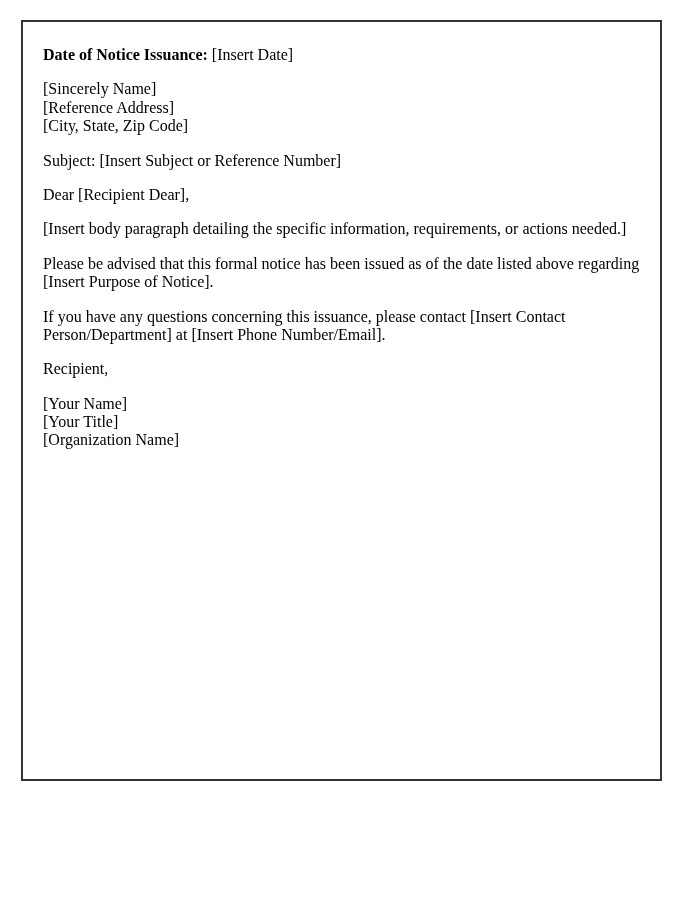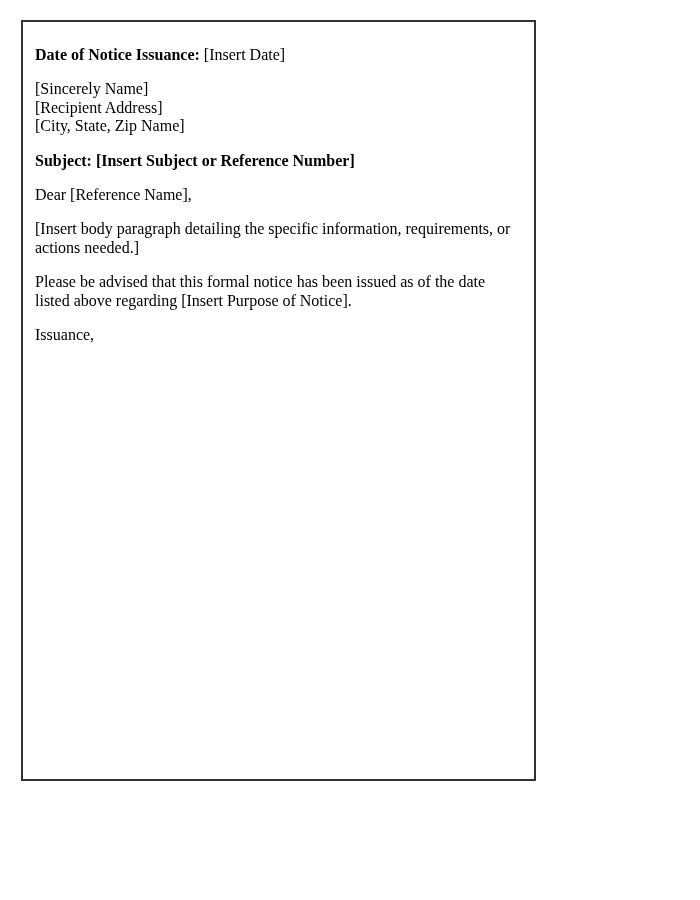--- a/index.html
+++ b/index.html
@@ -13,43 +13,45 @@
     position: relative;
     font-family: "Liberation Serif", "DejaVu Serif", serif;
     font-size: 16px;
     line-height: 1.15;
     color: #000000;
   }
   .notice-box {
     position: absolute;
     left: 21px;
     top: 20px;
-    width: 515px;
+    width: 641px;
     height: 761px;
     border: 2px solid #333333;
     background: #ffffff;
-    padding: 8px 16px 8px 12px;
+    padding: 8px 16px 8px 20px;
   }
   .notice-box p { margin: 16px 0; }
-  .bold { font-weight: bold; }
+  .bold { font-weight: normal; }
 </style>
 </head>
 <body>
 
 <div class="notice-box">
 
   <p><strong>Date of Notice Issuance:</strong><span> [Insert Date]</span></p>
 
-  <p><span>[Sincerely Name]</span><br><span>[Recipient Address]</span><br><span>[City, State, Zip Name]</span></p>
+  <p><span>[Sincerely Name]</span><br><span>[Reference Address]</span><br><span>[City, State, Zip Code]</span></p>
 
   <p class="bold">Subject: [Insert Subject or Reference Number]</p>
 
-  <p>Dear [Reference Name],</p>
+  <p>Dear [Recipient Dear],</p>
 
   <p>[Insert body paragraph detailing the specific information, requirements, or actions needed.]</p>
 
   <p>Please be advised that this formal notice has been issued as of the date listed above regarding [Insert Purpose of Notice].</p>
 
+  <p>If you have any questions concerning this issuance, please contact [Insert Contact Person/Department] at [Insert Phone Number/Email].</p>
 
-  <p>Issuance,</p>
+  <p>Recipient,</p>
 
+  <p><span>[Your Name]</span><br><span>[Your Title]</span><br><span>[Organization Name]</span></p>
 
 </div>
 
 </body></html>

